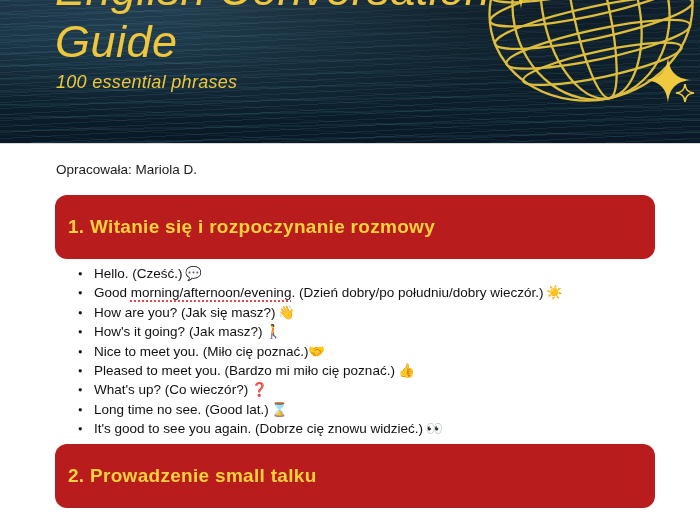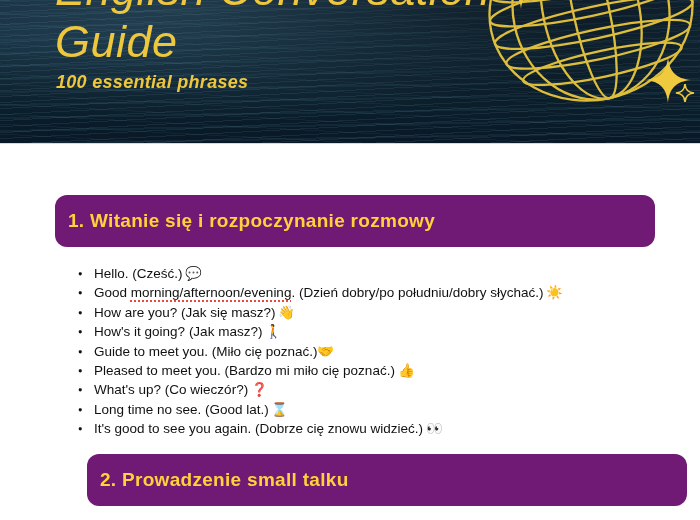--- a/index.html
+++ b/index.html
@@ -20,37 +20,37 @@
       linear-gradient(180deg,#14293a 0%,#132c3d 28%,#0e2331 55%,#0a1d2a 80%,#091826 100%);
     border-bottom:1px solid #d9d9d9;
   }
   .hero-title{
     position:absolute;left:55px;top:-36px;width:500px;
     color:#efc73d;font-size:45px;line-height:52px;font-style:italic;font-weight:500;
     letter-spacing:0.5px;
   }
   .hero-subtitle{
     position:absolute;left:56px;top:72px;
-    color:#efc73d;font-size:18px;font-style:italic;font-weight:700;letter-spacing:0.3px;
+    color:#efc73d;font-size:18px;font-style:italic;font-weight:400;letter-spacing:0.3px;
   }
   .hero-art{position:absolute;left:480px;top:-85px;width:225px;height:190px;}
 
   
   .byline{
     position:absolute;left:56px;top:162px;color:#1b1b1b;font-size:13.5px;
   }
   .section-bar{
-    position:absolute;left:55px;width:600px;height:52px;border-radius:12px;
-    background:#701a75;display:flex;align-items:center;
+    position:absolute;left:55px;width:600px;height:64px;border-radius:12px;
+    background:#b91c1c;display:flex;align-items:center;
   }
   .section-bar .section-title{
     padding-left:13px;color:#ffd23b;font-size:19px;font-weight:700;letter-spacing:0.3px;
   }
   .bar-1{top:195px;}
-  .bar-2{top:454px;margin-left:32px;}
+  .bar-2{top:444px;}
 
   .phrase-list{
     position:absolute;left:72px;top:259px;margin:5px;padding:0;list-style:none;
     color:#111;font-size:13.5px;
   }
   .phrase-list li{
     position:relative;padding-left:17px;height:19.4px;line-height:19.4px;white-space:nowrap;
   }
   .phrase-list li::before{
     content:"●";position:absolute;left:1px;top:0;font-size:7.5px;color:#111;
@@ -97,40 +97,41 @@
       <g transform="translate(205,178)">
         <path d="M0,-9 C0.7,-3 3,-0.7 9,0 C3,0.7 0.7,3 0,9 C-0.7,3 -3,0.7 -9,0 C-3,-0.7 -0.7,-3 0,-9 Z" fill="none" stroke="#f0ca3e" stroke-width="1.6"></path>
       </g>
 
       <g transform="translate(41,78)">
         <path d="M0,-16 C1,-5 5,-1 16,0 C5,1 1,5 0,16 C-1,5 -5,1 -16,0 C-5,-1 -1,-5 0,-16 Z" fill="#f0ca3e"></path>
       </g>
     </svg>
   </div>
 
+  <div class="byline">Opracowała: Mariola D.</div>
 
   <div class="section-bar bar-1">
     <span class="section-title">1. Witanie się i rozpoczynanie rozmowy</span>
   </div>
 
   <ul class="phrase-list">
     <li>
       <span>Hello. (Cześć.)</span><span class="emoji">💬</span>
     </li>
     <li>
-      <span>Good </span><span class="spellcheck">morning/afternoon/evening</span><span>. (Dzień dobry/po południu/dobry słychać.)</span><span class="emoji">☀️</span>
+      <span>Good </span><span class="spellcheck">morning/afternoon/evening</span><span>. (Dzień dobry/po południu/dobry wieczór.)</span><span class="emoji">☀️</span>
     </li>
     <li>
       <span>How are you? (Jak się masz?)</span><span class="emoji">👋</span>
     </li>
     <li>
       <span>How's it going? (Jak masz?)</span><span class="emoji">🚶</span>
     </li>
     <li>
-      <span>Guide to meet you. (Miło cię poznać.)</span><span class="emoji emoji-tight">🤝</span>
+      <span>Nice to meet you. (Miło cię poznać.)</span><span class="emoji emoji-tight">🤝</span>
     </li>
     <li>
       <span>Pleased to meet you. (Bardzo mi miło cię poznać.)</span><span class="emoji">👍</span>
     </li>
     <li>
       <span>What's up? (Co wieczór?)</span><span class="emoji emoji-red">❓</span>
     </li>
     <li>
       <span>Long time no see. (Good lat.)</span><span class="emoji">⌛</span>
     </li>

